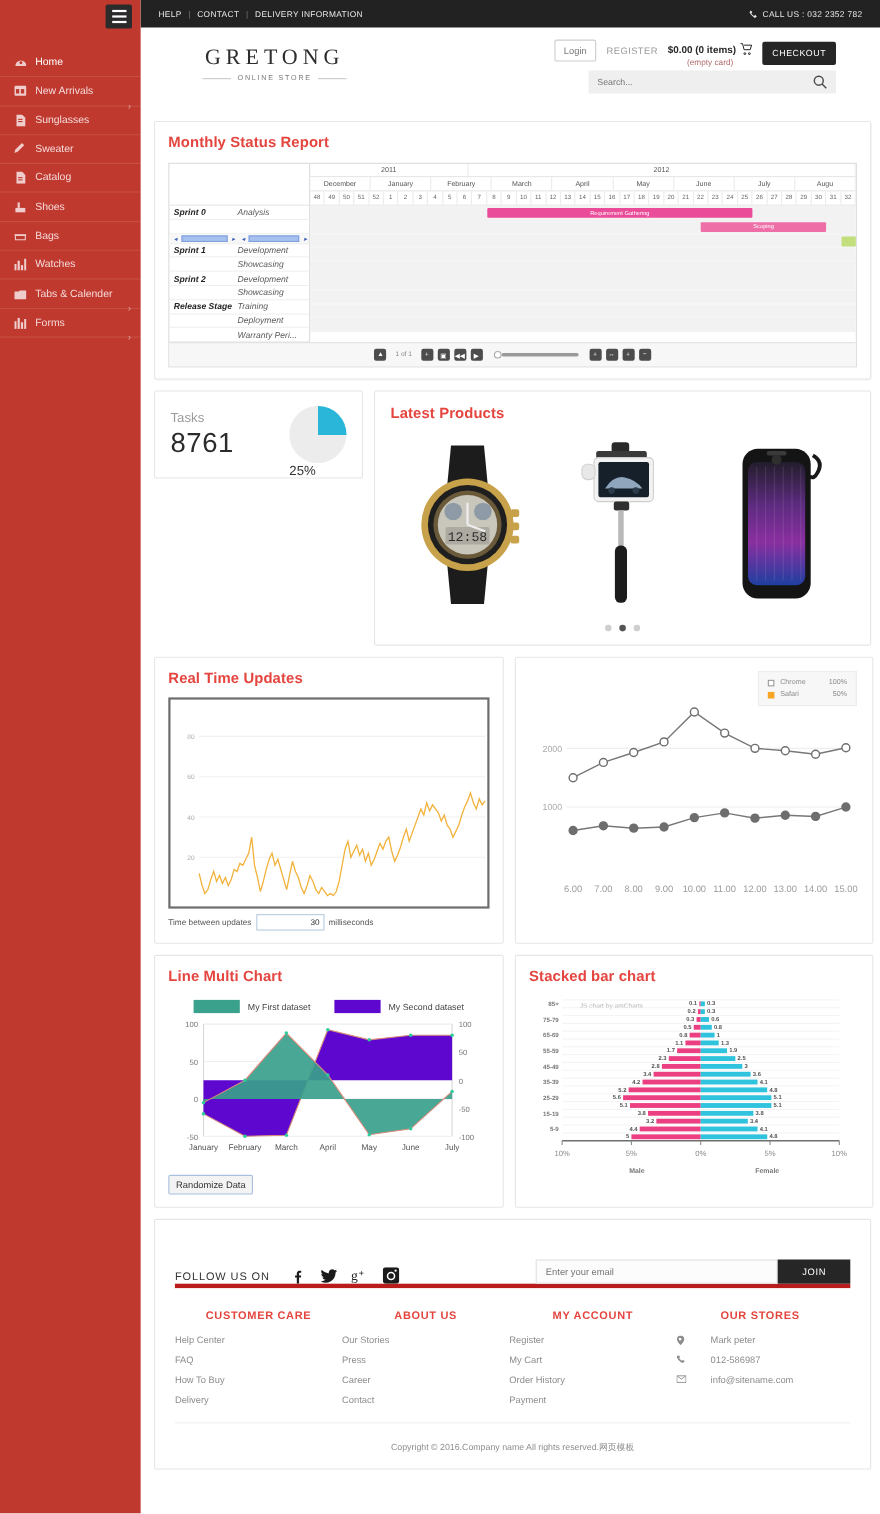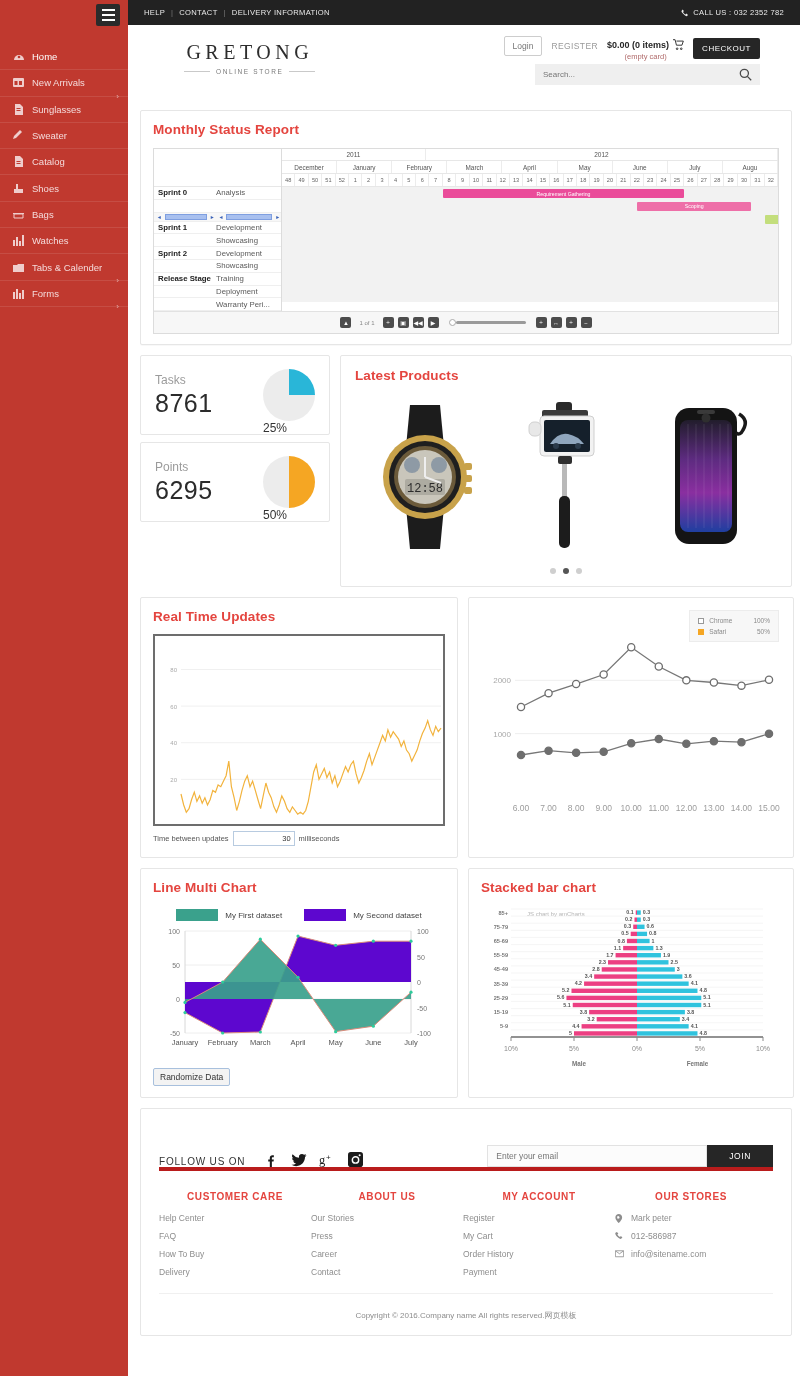--- a/index.html
+++ b/index.html
@@ -91,21 +91,21 @@
   .content { padding: 10px 8px 0 12px; }
   .card {
     background:#fff; border:1px solid #e6e6e6; border-radius: 2px; box-shadow: 0 1px 1px rgba(0,0,0,.03);
   }
   .card-title { color:#e4453f; font-size: 13.5px; font-weight: bold; letter-spacing:.1px; }
 
   
   .gantt-card { padding: 11px 12px 10px 12px; }
   .gantt { margin-top: 11px; border:1px solid #dcdcdc; background:#fff; display:flex; flex-direction:column; }
   .gantt-body { display:flex; }
-  .g-left { width: 128px; border-right: 1px solid #dcdcdc; flex:none; }
+  .g-left { width: 128px; border-right: 1px solid #dcdcdc; flex:none;font-style:italic; }
   .g-left .blank { height: 38px; border-bottom:1px solid #e7e7e7; }
   .g-row {
     height: 12.8px; display:flex; align-items:center; font-size: 7.8px; color:#5f5f5f;
     border-bottom: 1px solid #efefef;
   }
   .g-row .s { width: 62px; font-weight:bold; color:#222; padding-left:4px; }
   .g-row .t { color:#5a5a5a; }
   .g-scroll { display:flex; height: 9px; align-items:center; gap:2px; padding-left:2px; background:#f7f7f7; border-bottom:1px solid #efefef;}
   .g-scroll .ar { font-size:6px; color:#3a62b8; width:7px; text-align:center; }
   .g-scroll .bar { height:6px; background:#a8c0ef; border:1px solid #7f9fe0; }
@@ -191,21 +191,21 @@
   .newsletter input {
     width: 220px; height: 22px; border:1px solid #e2e2e2; background:#fcfcfc; padding: 0 8px;
     font-size:8.5px; color:#9d9d9d; outline:none; font-family:"Liberation Sans", sans-serif;
   }
   .btn-join { background:#262626; color:#fff; font-size:8.5px; letter-spacing:.6px;
               height:22px; padding: 0 22px; display:flex; align-items:center; }
   .fcols { display:flex; padding-top: 20px; }
   .fcol { width: 152px; }
   .fcol h4 { color:#e4453f; font-size: 10px; letter-spacing:.6px; font-weight:bold; margin-bottom: 11px; text-align: center; }
   .fcol a, .fcol .it { display:block; font-size: 8.5px; color:#8d8d8d; text-decoration:none; margin-bottom: 8px; }
-  .fcol .it { display:flex; align-items:center; gap:7px; }
+  .fcol .it { display:flex; align-items:center; gap:22px; }
   .fcol .it svg { width:9px; height:9px; fill:#8d8d8d; flex:none;}
   .copyright { text-align:center; font-size: 8px; color:#8d8d8d; padding-top: 16px; border-top:1px solid #f0f0f0; margin-top: 8px;}
 
   svg { display:block; }
 </style>
 </head>
 <body>
 
 <div class="page">
 
@@ -522,30 +522,20 @@
       <div class="row2">
         <div class="stats" id="stat-list">
             <div class="stat">
               <div>
                 <div class="lbl">Tasks</div>
                 <div class="val">8761</div>
               </div>
               <div class="donutwrap">
                 <div class="donut" style="background:conic-gradient(from 0deg, #29b6d8 0deg 90deg, #ececec 90deg 360deg)"></div>
                 <div class="hole">25%</div>
-              </div>
-            </div>
-            <div class="stat">
-              <div>
-                <div class="lbl">Points</div>
-                <div class="val">6295</div>
-              </div>
-              <div class="donutwrap">
-                <div class="donut" style="background:conic-gradient(from 0deg, #f5a623 0deg 180deg, #ececec 180deg 360deg)"></div>
-                <div class="hole">50%</div>
               </div>
             </div>
           </div>
         <div class="products">
           <div class="card-title">Latest Products</div>
           <div class="prods">
 
             <div>
               <svg width="120" height="160" viewBox="0 0 120 160">
                 <path d="M45 8 h30 l4 42 h-38 z" fill="#1c1c1c"></path>

